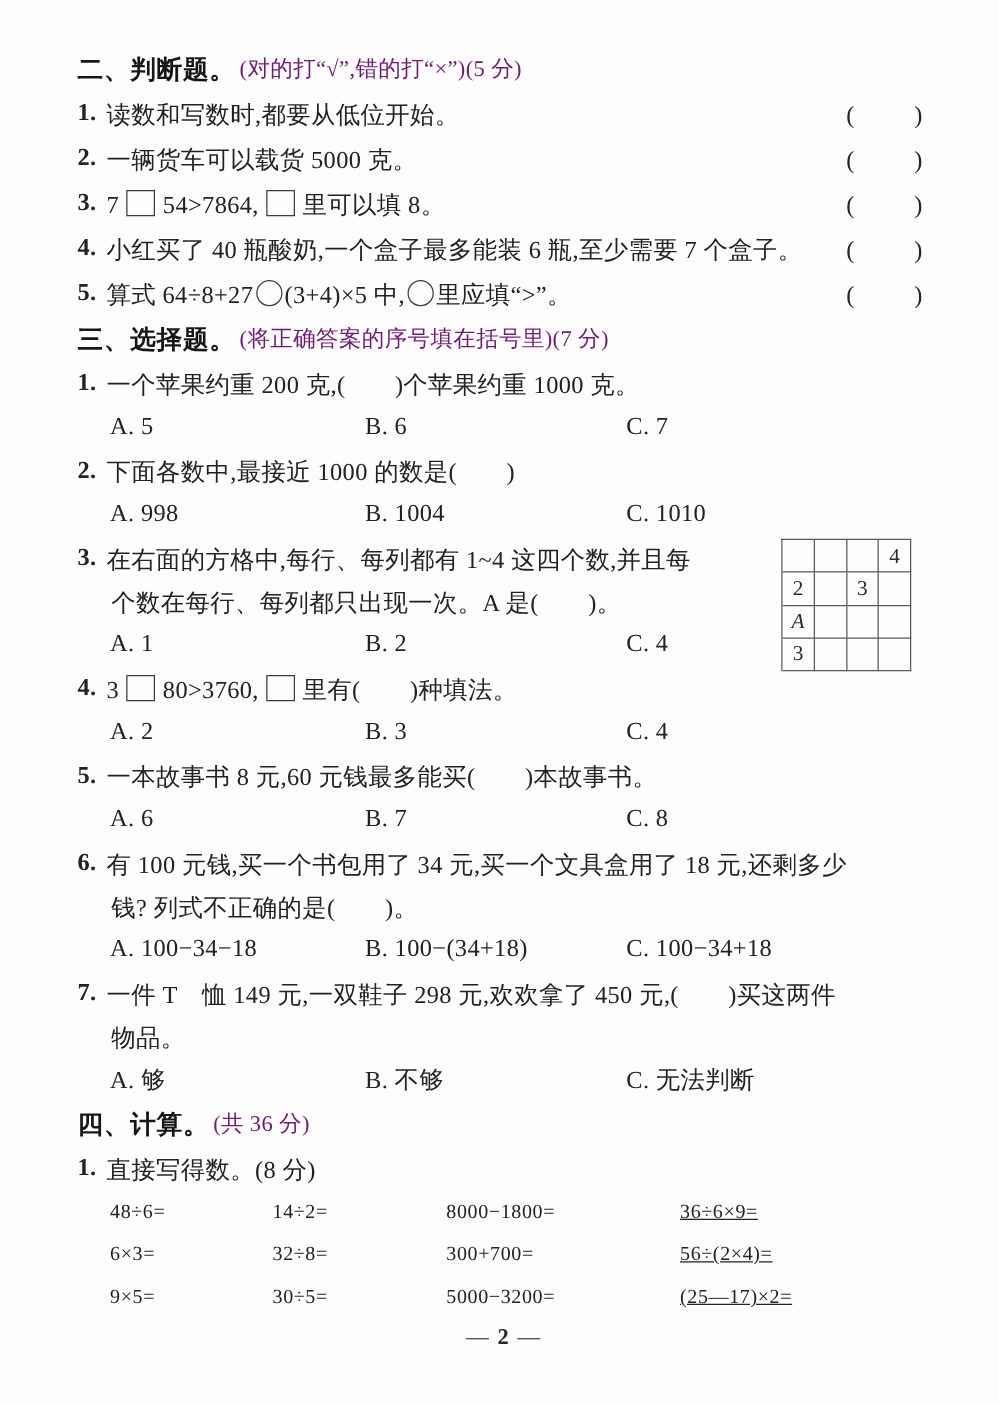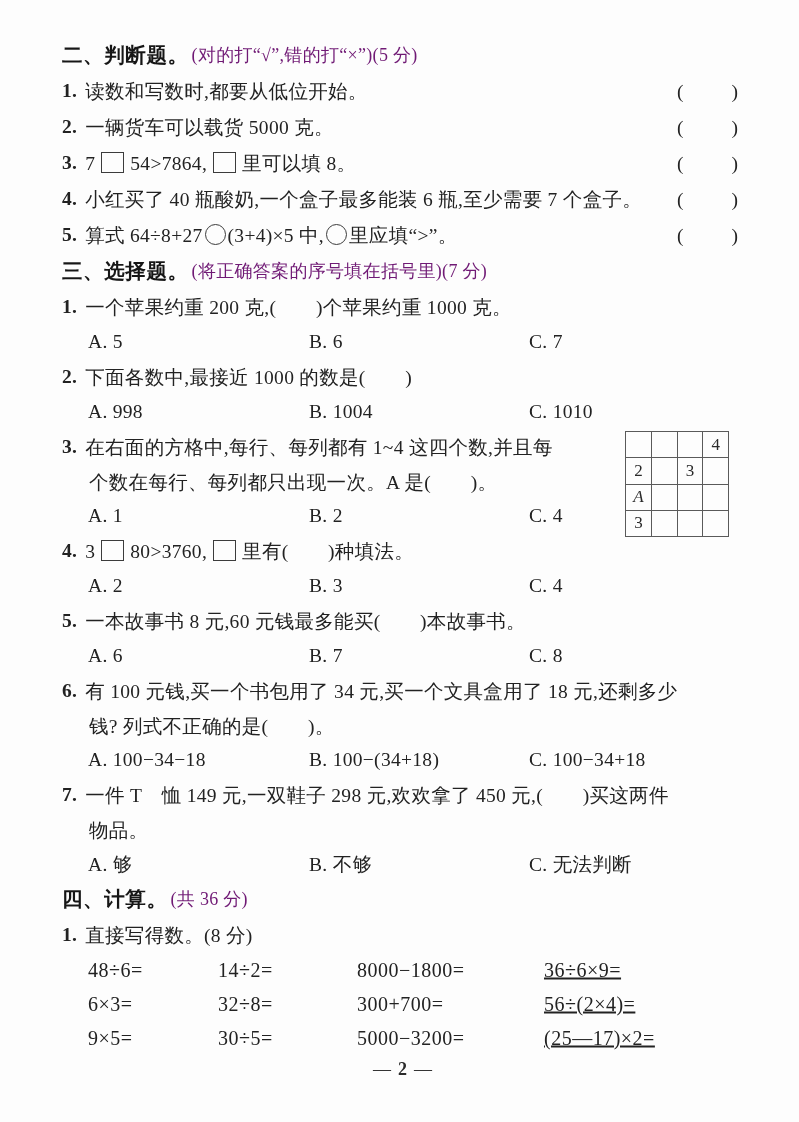--- a/index.html
+++ b/index.html
@@ -13,23 +13,23 @@
   .line.sm{height:34px;}
   .num{font-weight:bold;margin-right:8px;}
   .h-bold{font-weight:bold;font-size:20.5px;font-family:"Liberation Sans","DejaVu Sans",sans-serif;letter-spacing:.6px;color:#161616;}
   .h-note{font-size:18px;margin-left:3px;color:#701a75;}
   .bracket{margin-left:auto;letter-spacing:3px;padding-right:2px;color:#242424;}
   .qwrap{position:relative;}
   .cont{padding-left:27px;}
   .opts{position:relative;}
   .opt{position:absolute;top:50%;transform:translateY(-50%);white-space:pre;}
   .opt.o0{left:26px;}
-  .opt.o1{left:247px;}
-  .opt.o2{left:439px;margin-left:28px;}
-  .eqrow .opt{font-size:20px;letter-spacing:.5px;}
+  .opt.o1{left:230px;}
+  .opt.o2{left:439px;}
+  .eqrow .opt{font-size:16px;letter-spacing:.5px;}
   .eqrow .opt.e0{left:26px;}
   .eqrow .opt.e1{left:156px;}
   .eqrow .opt.e2{left:295px;}
   .eqrow .opt.e3{left:482px;text-decoration:underline;}
   .box{display:inline-block;width:21px;height:19px;border:1.6px solid #3c3c3c;vertical-align:-3px;margin:0 6px;background:#fdfdfd;}
   .circle{display:inline-block;width:19px;height:19px;border:1.6px solid #3c3c3c;border-radius:50%;vertical-align:-3.5px;margin:0 2px;background:#fdfdfd;}
   .sgrid{
     position:absolute;left:563px;top:2px;width:104px;height:106px;box-sizing:border-box;
     display:grid;grid-template-columns:repeat(4,1fr);grid-template-rows:repeat(4,1fr);
     border-left:1.3px solid #5a5a5a;border-top:1.3px solid #5a5a5a;background:#fdfdfd;

